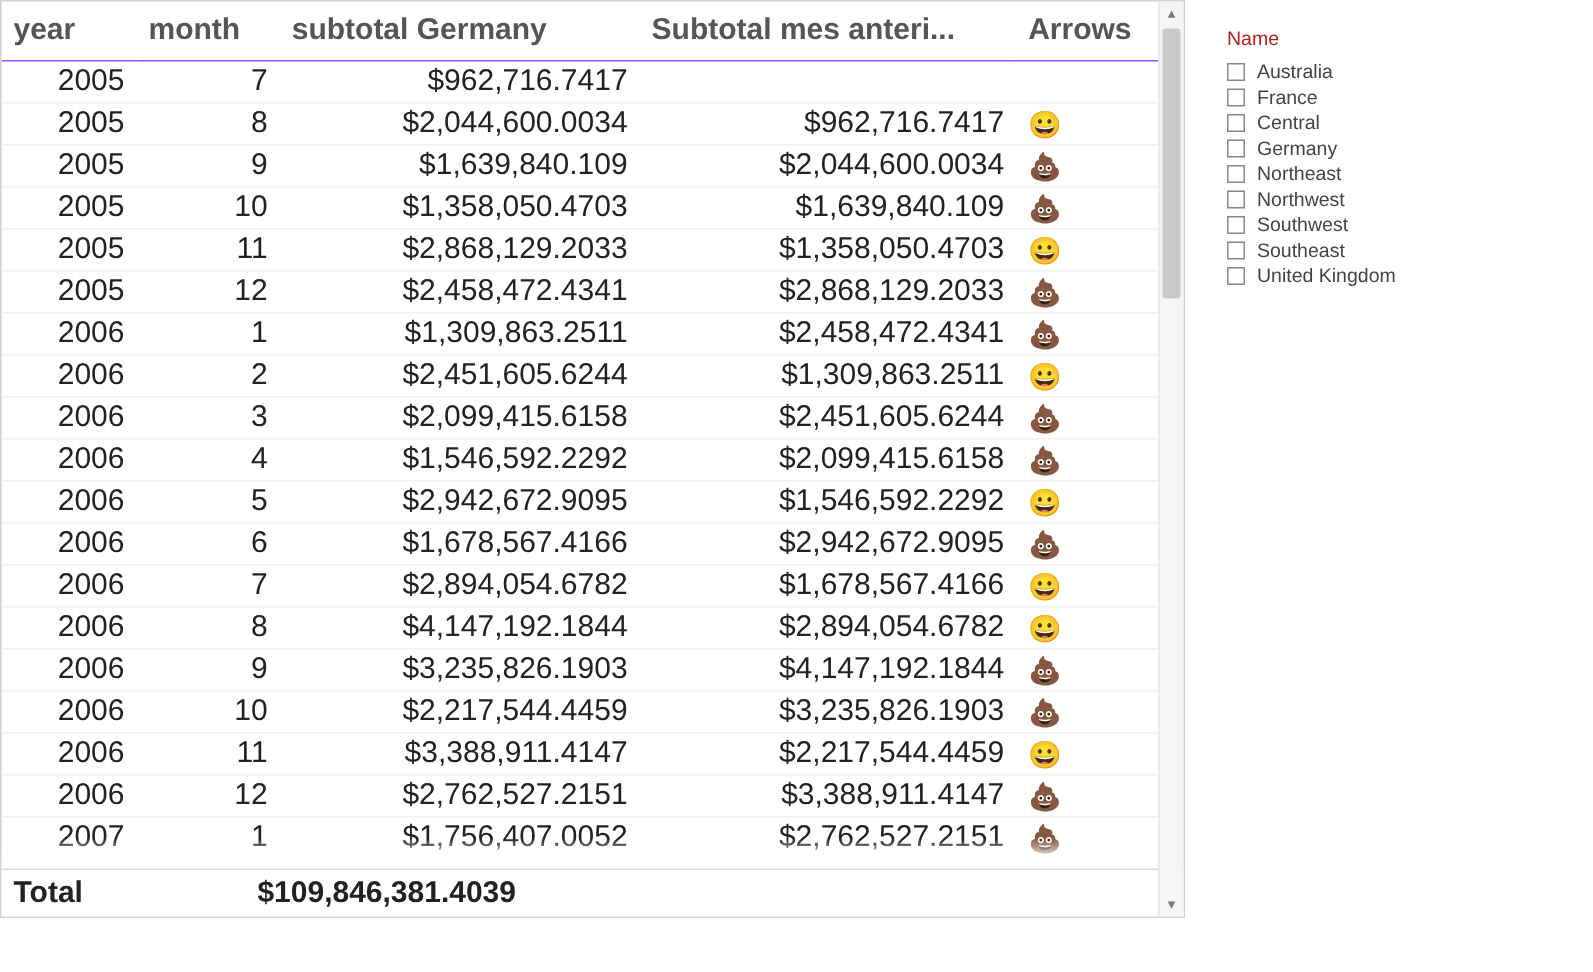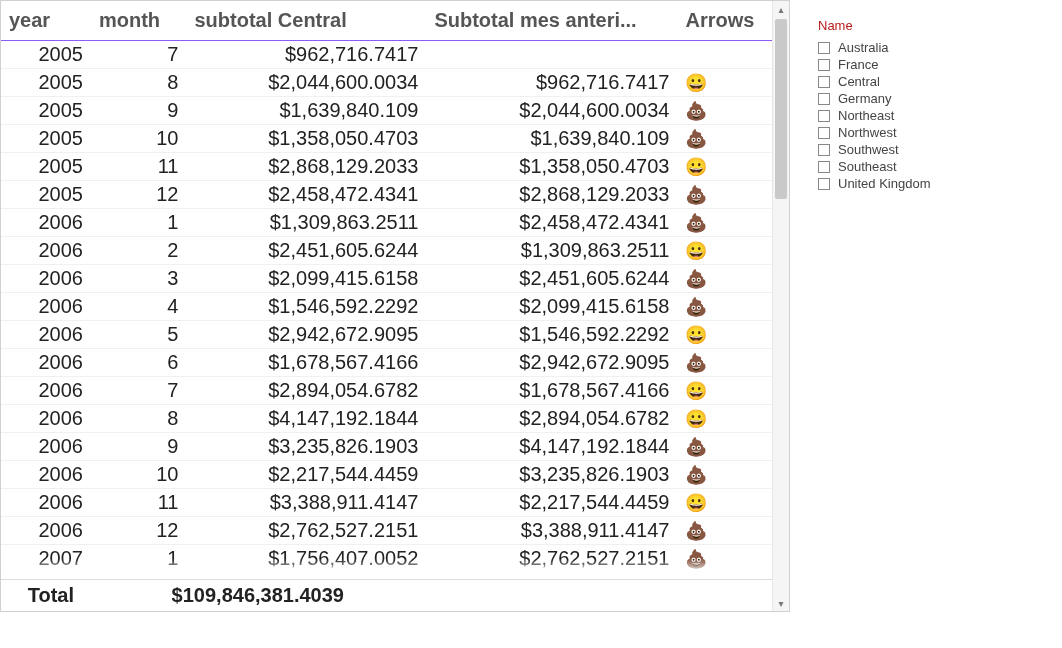--- a/index.html
+++ b/index.html
@@ -57,21 +57,21 @@
     position: absolute;
     left:0; right:0; bottom:0;
     background:#fff;
     border-top:1px solid #ddd;
     display:flex;
     font-size:20px;
     font-weight:700;
     padding:4px 8px;
     box-sizing:border-box;
   }
-  .total-bar .tlabel { width:65px; text-align:right;}
+  .total-bar .tlabel { width:65px; text-align:left;}
   .total-bar .tspacer{ width:70px;}
   .total-bar .tval   { width:200px; text-align:right;}
   
   .vscroll {
     position:absolute;
     top:0; right:0; bottom:0;
     width:16px;
     background:#f5f5f5;
     border-left:1px solid #e6e6e6;
   }
@@ -134,21 +134,21 @@
 <body>
 
 <div class="root">
   <div class="table-pane">
     <div class="body-wrap">
       <table class="data">
         <thead>
           <tr>
             <th class="col-year">year</th>
             <th class="col-month">month</th>
-            <th class="col-actual">subtotal Central</th>
+            <th class="col-actual">subtotal Germany</th>
             <th class="col-prev">Subtotal mes anteri...</th>
             <th class="col-arrows">Arrows</th>
           </tr>
         </thead>
         <tbody id="tbody">
             <tr>
               <td class="col-year">2005</td>
               <td class="col-month">7</td>
               <td class="col-actual">$962,716.7417</td>
               <td class="col-prev"></td>

